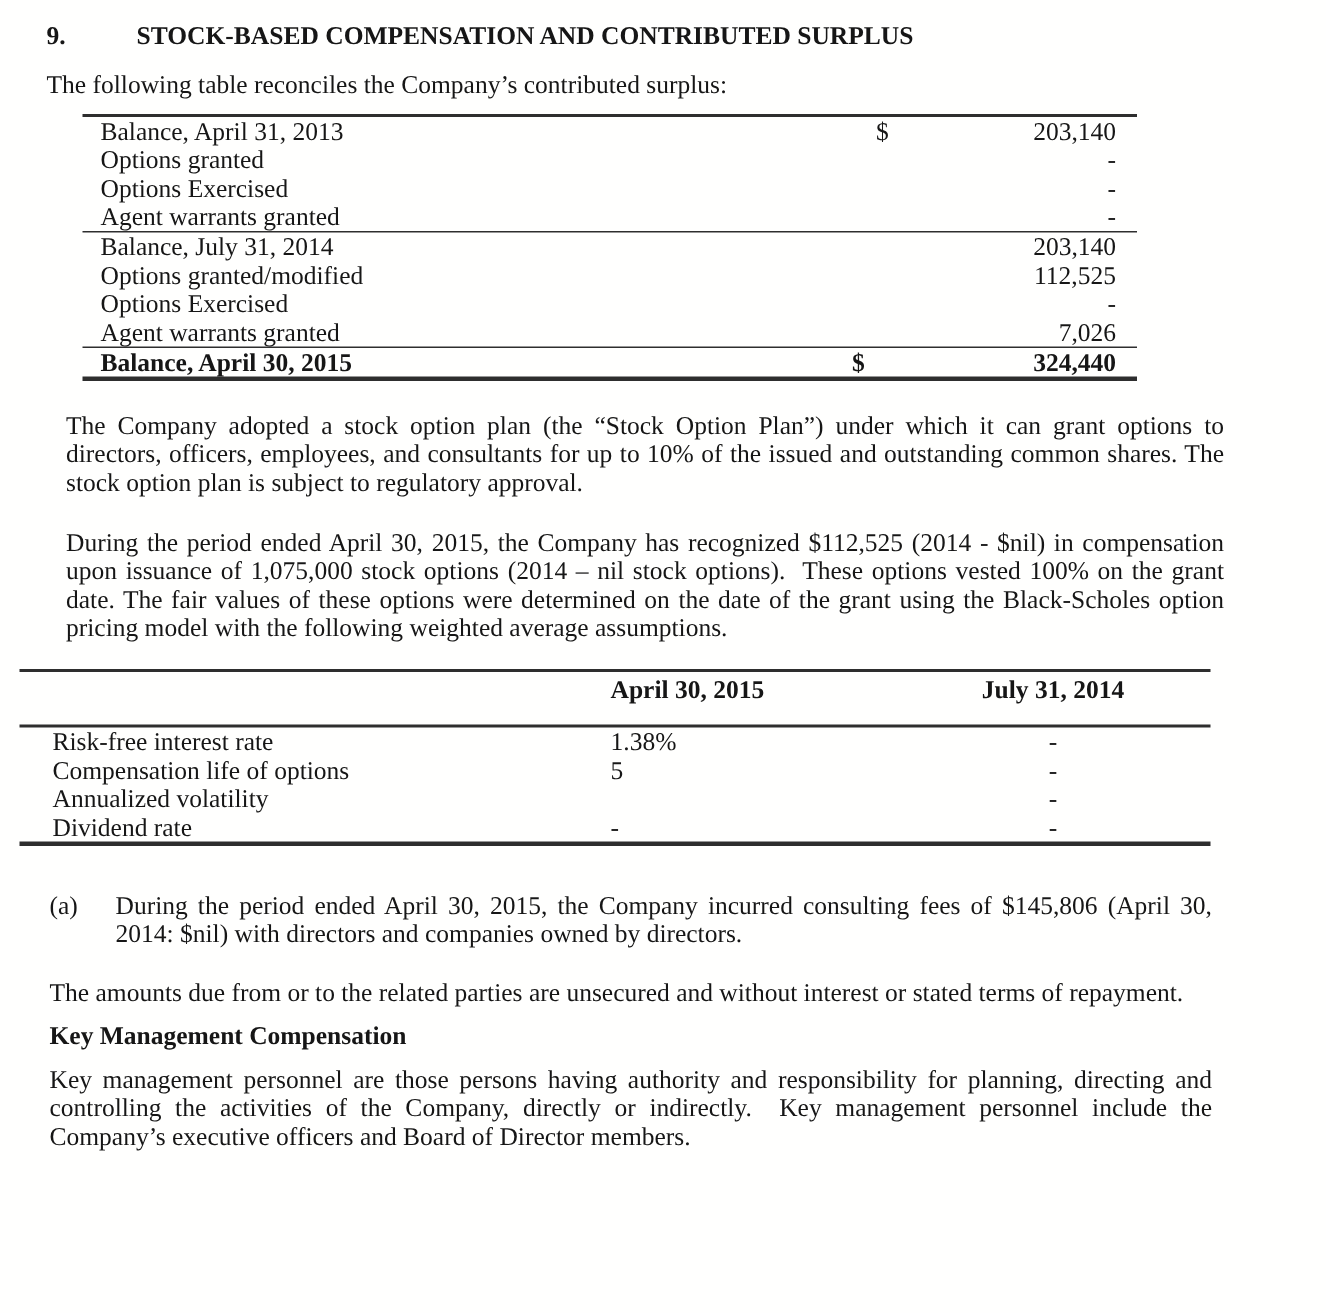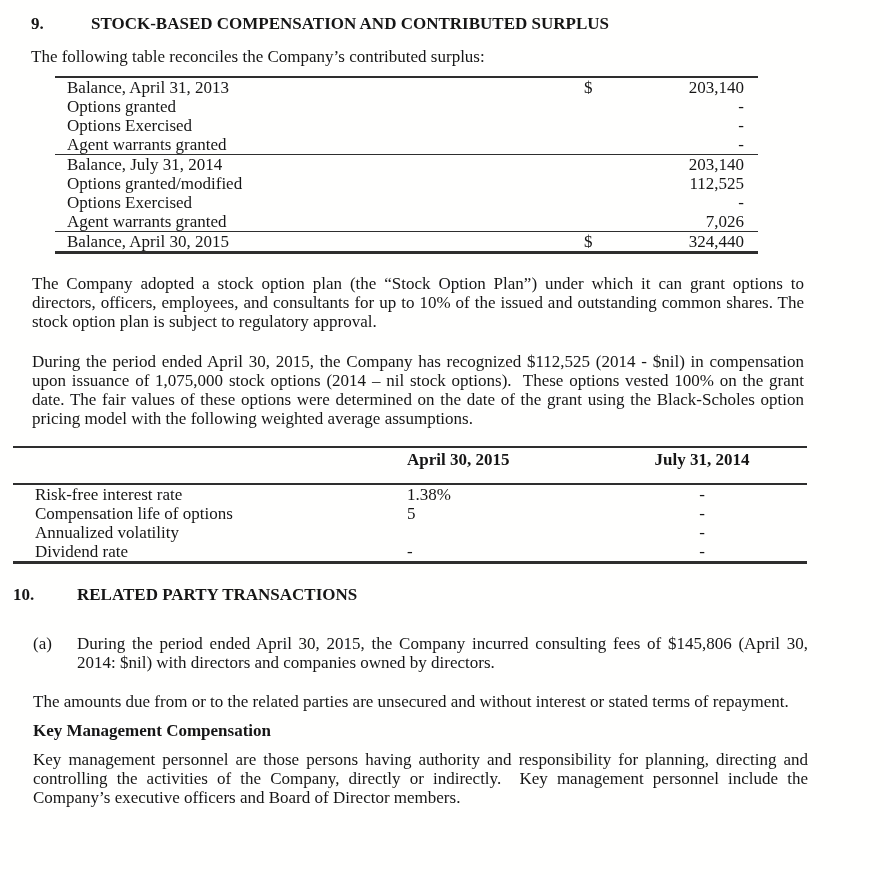--- a/index.html
+++ b/index.html
@@ -24,28 +24,28 @@
 
   
   .t1 {
     margin: 10px 0 0 55px;
     width: 703px;
     border-top: 2.5px solid #2e2e2e;
     border-bottom: 3.5px solid #2e2e2e;
   }
   .t1-row { display: flex; height: 19px; line-height: 19px; }
   .t1-row.rule-above { border-top: 1.6px solid #2e2e2e; }
-  .t1-row.bold { font-weight: normal; }
+  .t1-row.bold { font-weight: bold; gap: 16px; }
   .t1-label { flex: 1; padding-left: 12px; white-space: nowrap; }
   .t1-cur { width: 40px; }
   .t1-amt { width: 120px; text-align: right; padding-right: 14px; }
 
   
   .para {
-    margin: 0 0 0 32px;
+    margin: 0 0 0 44px;
     width: 772px;
     line-height: 19px;
     text-align: justify;
     white-space: pre-wrap;
   }
   .para.p1 { margin-top: 20px; }
   .para.p2 { margin-top: 21px; }
 
   
   .t2 {
@@ -158,23 +158,20 @@
         <div class="t2-label">Annualized volatility</div>
         <div class="t2-c2">-</div>
       </div>
       <div class="t2-row">
         <div class="t2-label">Dividend rate</div>
         <div class="t2-c1">-</div>
         <div class="t2-c2">-</div>
       </div>
     </div>
 
-  <div class="sec-heading h10">
-    <span class="sec-num">10.</span><span>RELATED PARTY TRANSACTIONS</span>
-  </div>
 
   <div class="item-a">
     <div class="item-a-marker">(a)</div>
     <div class="item-a-text">During the period ended April 30, 2015, the Company incurred consulting fees of $145,806 (April 30, 2014: $nil) with directors and companies owned by directors.</div>
   </div>
 
   <div class="para-simple">The amounts due from or to the related parties are unsecured and without interest or stated terms of repayment.</div>
 
   <div class="sub-heading">Key Management Compensation</div>
 

